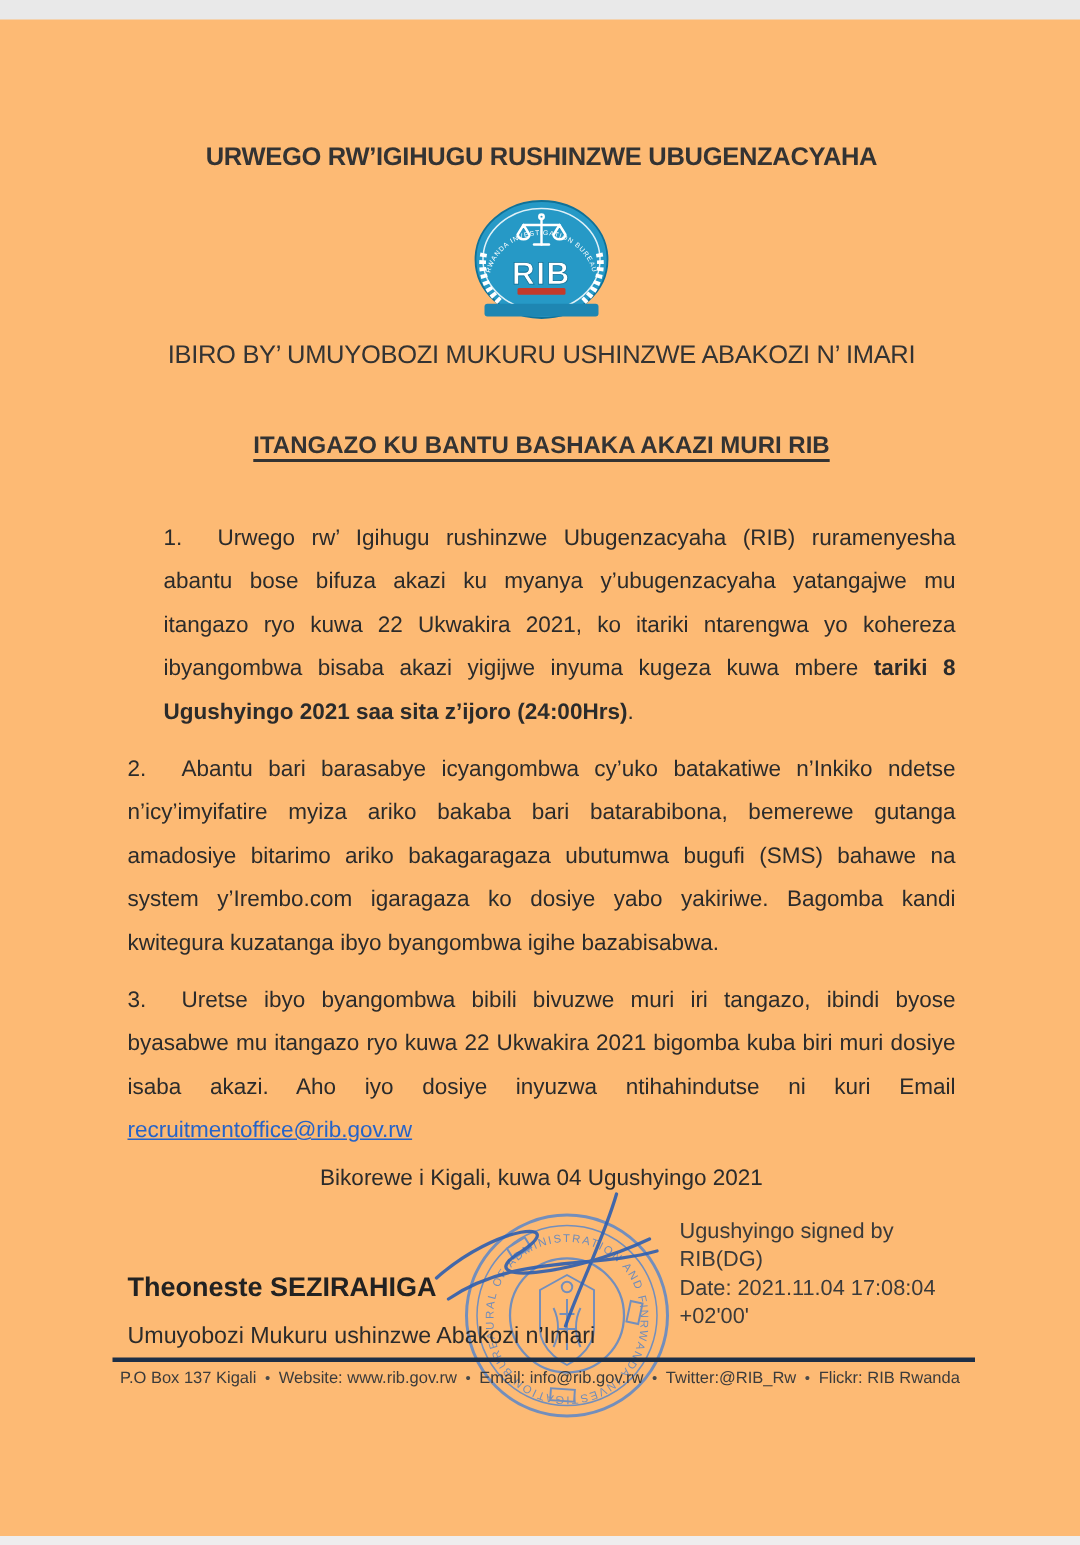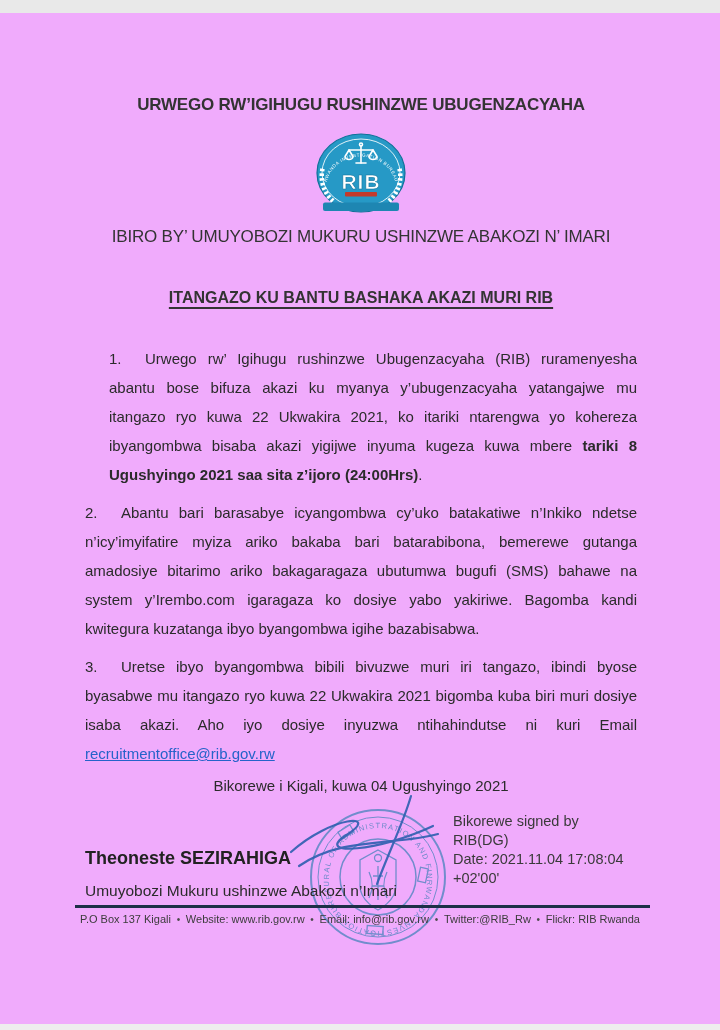--- a/index.html
+++ b/index.html
@@ -1,17 +1,17 @@
 <!DOCTYPE html>
 <html><head>
 <meta charset="utf-8">
 <style>
   html,body{margin:0;padding:0;background:#ffffff;}
   .screen{
-    position:relative;width:720px;height:1030px;overflow:hidden;background:#f0abfc;
+    position:relative;width:720px;height:1030px;overflow:hidden;background:#fdba74;
     font-family:"Liberation Sans","DejaVu Sans",sans-serif;color:#282828;
   }
   .scanbar-top{position:absolute;top:0;left:0;width:720px;height:13px;background:#e9e9e9;}
   .scanbar-bottom{position:absolute;bottom:0;left:0;width:720px;height:6px;background:#eeedee;}
 
   .doc{position:absolute;left:85px;top:13px;width:552px;}
 
   .org-title{margin:82px 0 0;text-align:center;font-size:17px;font-weight:bold;
     color:#333;letter-spacing:-0.2px;}
   .logo-wrap{margin:18px auto 0;width:92px;height:86px;}
@@ -118,21 +118,21 @@
 
       <svg class="scribble" width="175" height="95" viewBox="0 0 175 95">
         <g stroke="#2E5FB0" stroke-width="2.2" fill="none" stroke-linecap="round" opacity="0.9">
           <path d="M 8,58 C 48,22 100,18 62,42 C 32,62 95,58 150,32"></path>
           <path d="M 16,72 C 60,42 112,52 155,40"></path>
           <path d="M 128,2 C 120,30 104,62 94,90"></path>
         </g>
       </svg>
 
       <div class="digital">
-        <div>Bikorewe signed by RIB(DG)</div>
+        <div>Ugushyingo signed by RIB(DG)</div>
         <div>Date: 2021.11.04 17:08:04 +02'00'</div>
       </div>
 
       <div class="sig-name">Theoneste SEZIRAHIGA</div>
       <div class="sig-title">Umuyobozi Mukuru ushinzwe Abakozi n’Imari</div>
     </div>
 
   </div>
 
   <div class="footer-rule"></div>

